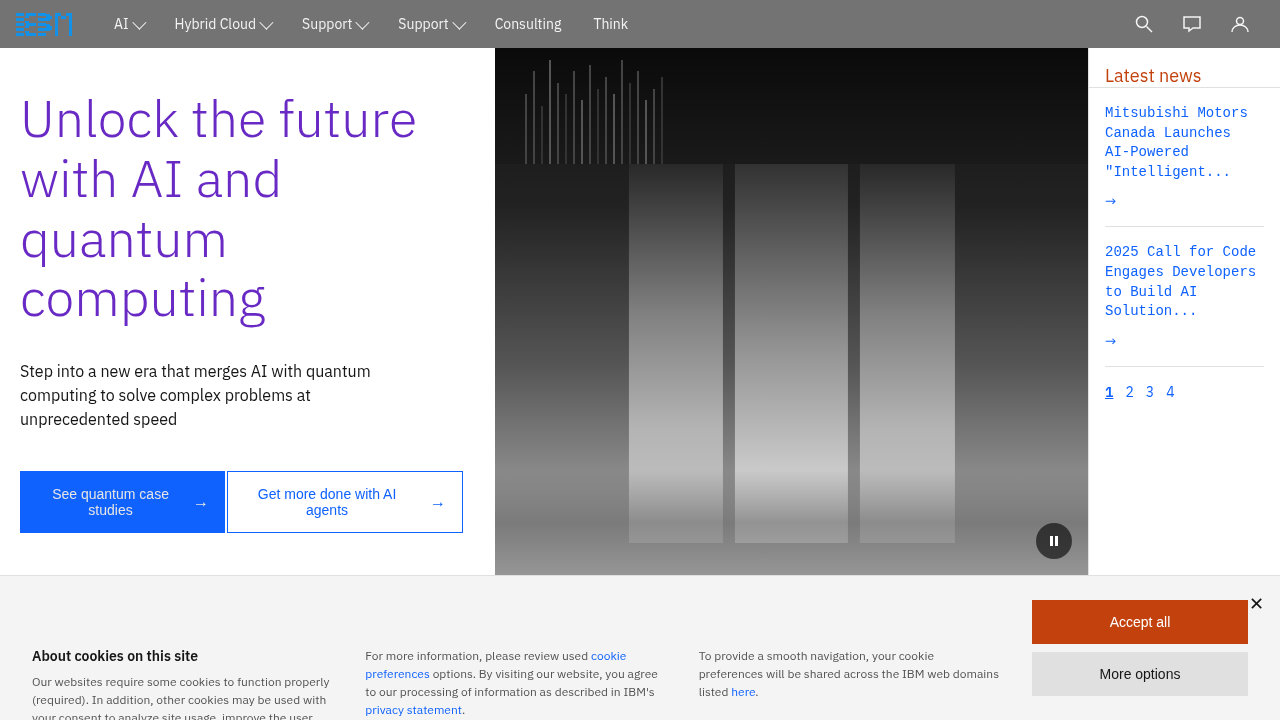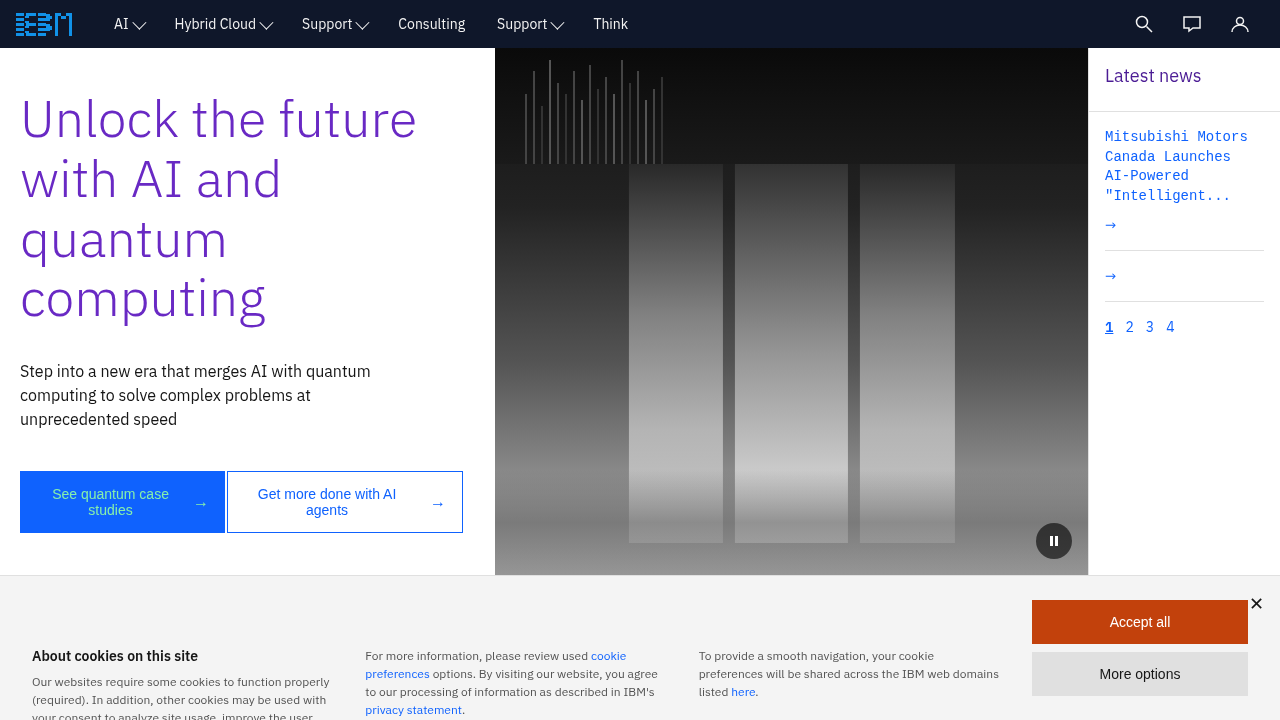--- a/index.html
+++ b/index.html
@@ -3,21 +3,21 @@
   <meta charset="utf-8">
   <style>
     * { margin: 0; padding: 0; box-sizing: border-box; }
     body { font-family: 'IBM Plex Sans', Arial, sans-serif; background: #fff; width: 1280px; height: 720px; overflow: hidden; }
 
     
     .navbar {
       display: flex;
       align-items: center;
       height: 48px;
-      background: #0f172a;
+      background: #737373;
       padding: 0 16px;
       gap: 0;
     }
     .navbar-logo {
       display: flex;
       align-items: center;
       margin-right: 24px;
     }
     .navbar-logo svg { width: 58px; height: 23px; }
     .nav-items {
@@ -92,21 +92,21 @@
     }
     .cta-buttons {
       display: flex;
       gap: 2px;
     }
     .cta-primary {
       display: flex;
       align-items: center;
       justify-content: space-between;
       background: #0f62fe;
-      color: #86efac;
+      color: #e5e5e5;
       padding: 14px 16px;
       font-size: 14px;
       cursor: pointer;
       border: none;
       min-width: 175px;
       gap: 8px;
     }
     .cta-secondary {
       display: flex;
       align-items: center;
@@ -166,22 +166,22 @@
       border-left: 1px solid #e0e0e0;
       padding: 16px;
       display: flex;
       flex-direction: column;
       flex-shrink: 0;
       overflow: hidden;
     }
     .latest-news-title {
       font-size: 18px;
       font-weight: 400;
-      color: #4c1d95;
-      margin-bottom: 24px;
+      color: #c2410c;
+      margin-bottom: 0;
     }
     .news-divider {
       height: 1px;
       background: #e0e0e0;
       margin: 0 -16px;
     }
     .news-item {
       padding: 16px 0;
       border-bottom: 1px solid #e0e0e0;
     }
@@ -332,25 +332,25 @@
     </div>
     <div class="nav-item">
       <span>Hybrid Cloud</span>
       <span class="nav-chevron"></span>
     </div>
     <div class="nav-item">
       <span>Support</span>
       <span class="nav-chevron"></span>
     </div>
     <div class="nav-item">
-      <span>Consulting</span>
-    </div>
-    <div class="nav-item">
       <span>Support</span>
       <span class="nav-chevron"></span>
+    </div>
+    <div class="nav-item">
+      <span>Consulting</span>
     </div>
     <div class="nav-item">
       <span>Think</span>
     </div>
   </div>
   <div class="nav-right">
     <div class="nav-icon-btn">
       <svg width="20" height="20" viewBox="0 0 20 20" fill="none">
         <circle cx="8" cy="8" r="5.5" stroke="#f4f4f4" stroke-width="1.5"></circle>
         <line x1="12.5" y1="12.5" x2="18" y2="18" stroke="#f4f4f4" stroke-width="1.5"></line>
@@ -431,20 +431,21 @@
   <div class="right-panel">
     <h2 class="latest-news-title">Latest news</h2>
     <div class="news-divider"></div>
 
     <div class="news-item">
       <a class="news-link">Mitsubishi Motors Canada Launches AI-Powered "Intelligent...</a>
       <span class="news-arrow">→</span>
     </div>
 
     <div class="news-item">
+      <a class="news-link">2025 Call for Code Engages Developers to Build AI Solution...</a>
       <span class="news-arrow">→</span>
     </div>
 
     <div class="news-pagination">
       <span class="page-num active">1</span>
       <span class="page-num">2</span>
       <span class="page-num">3</span>
       <span class="page-num">4</span>
     </div>
   </div>

